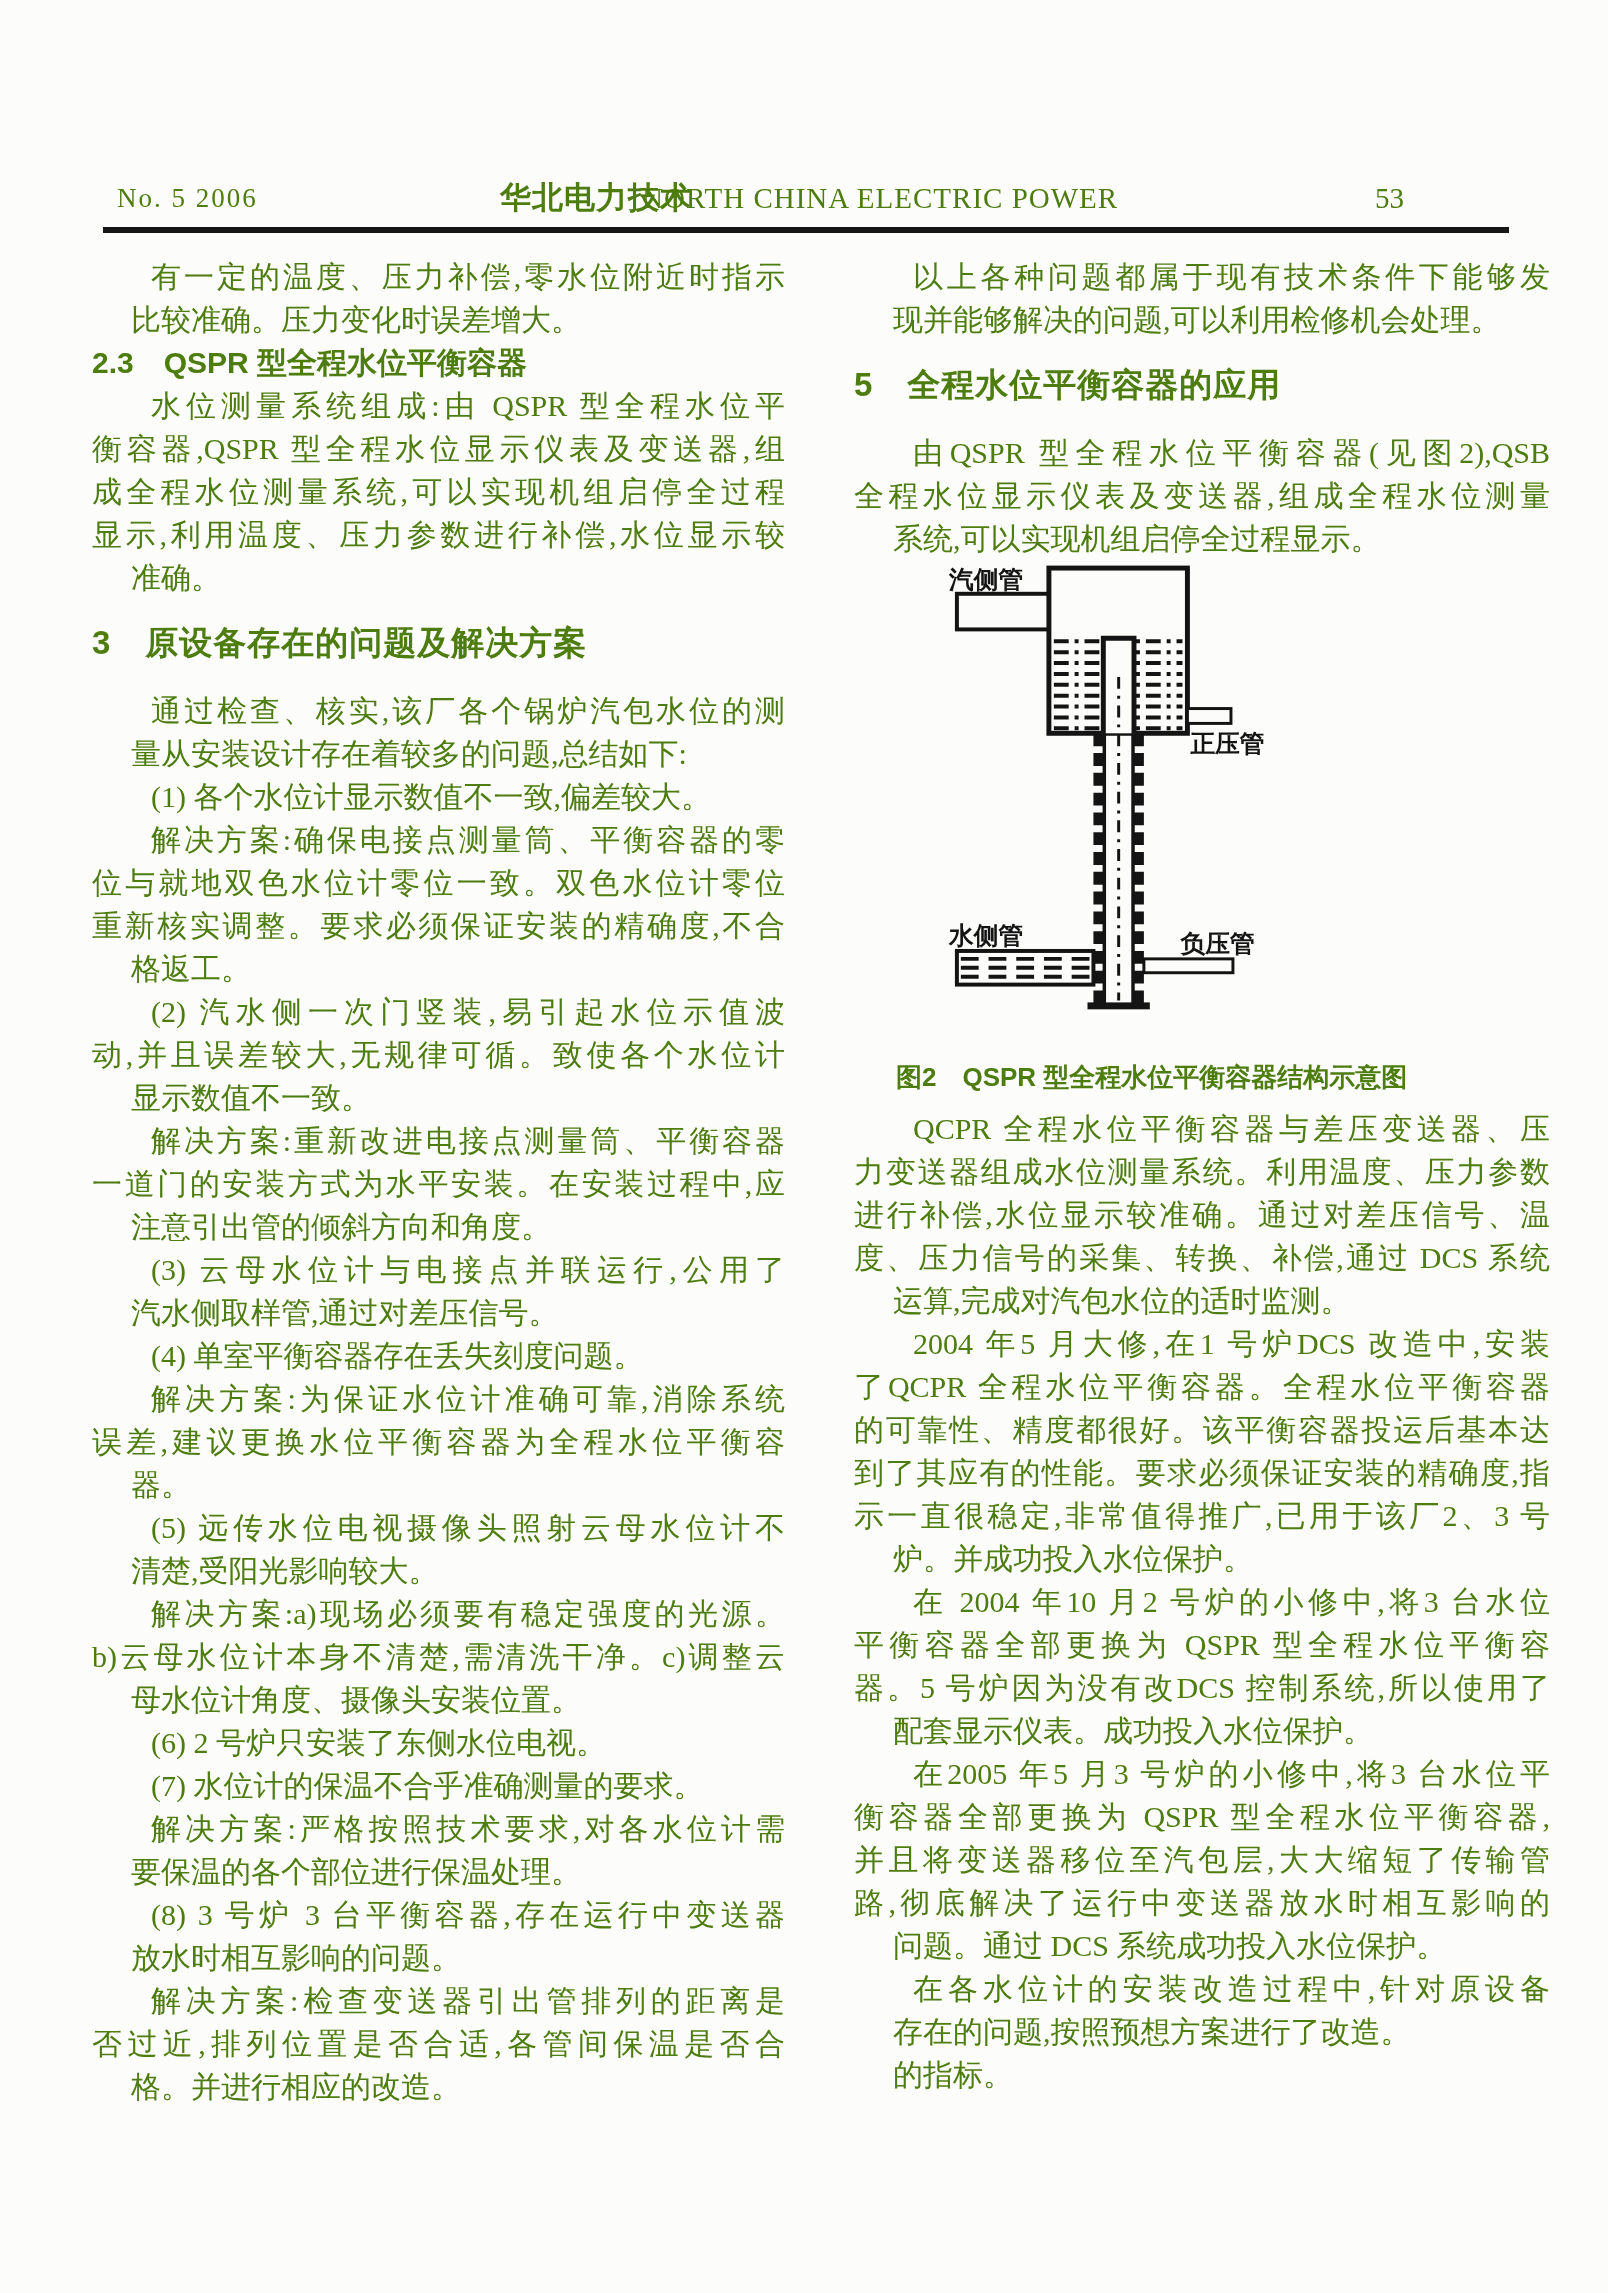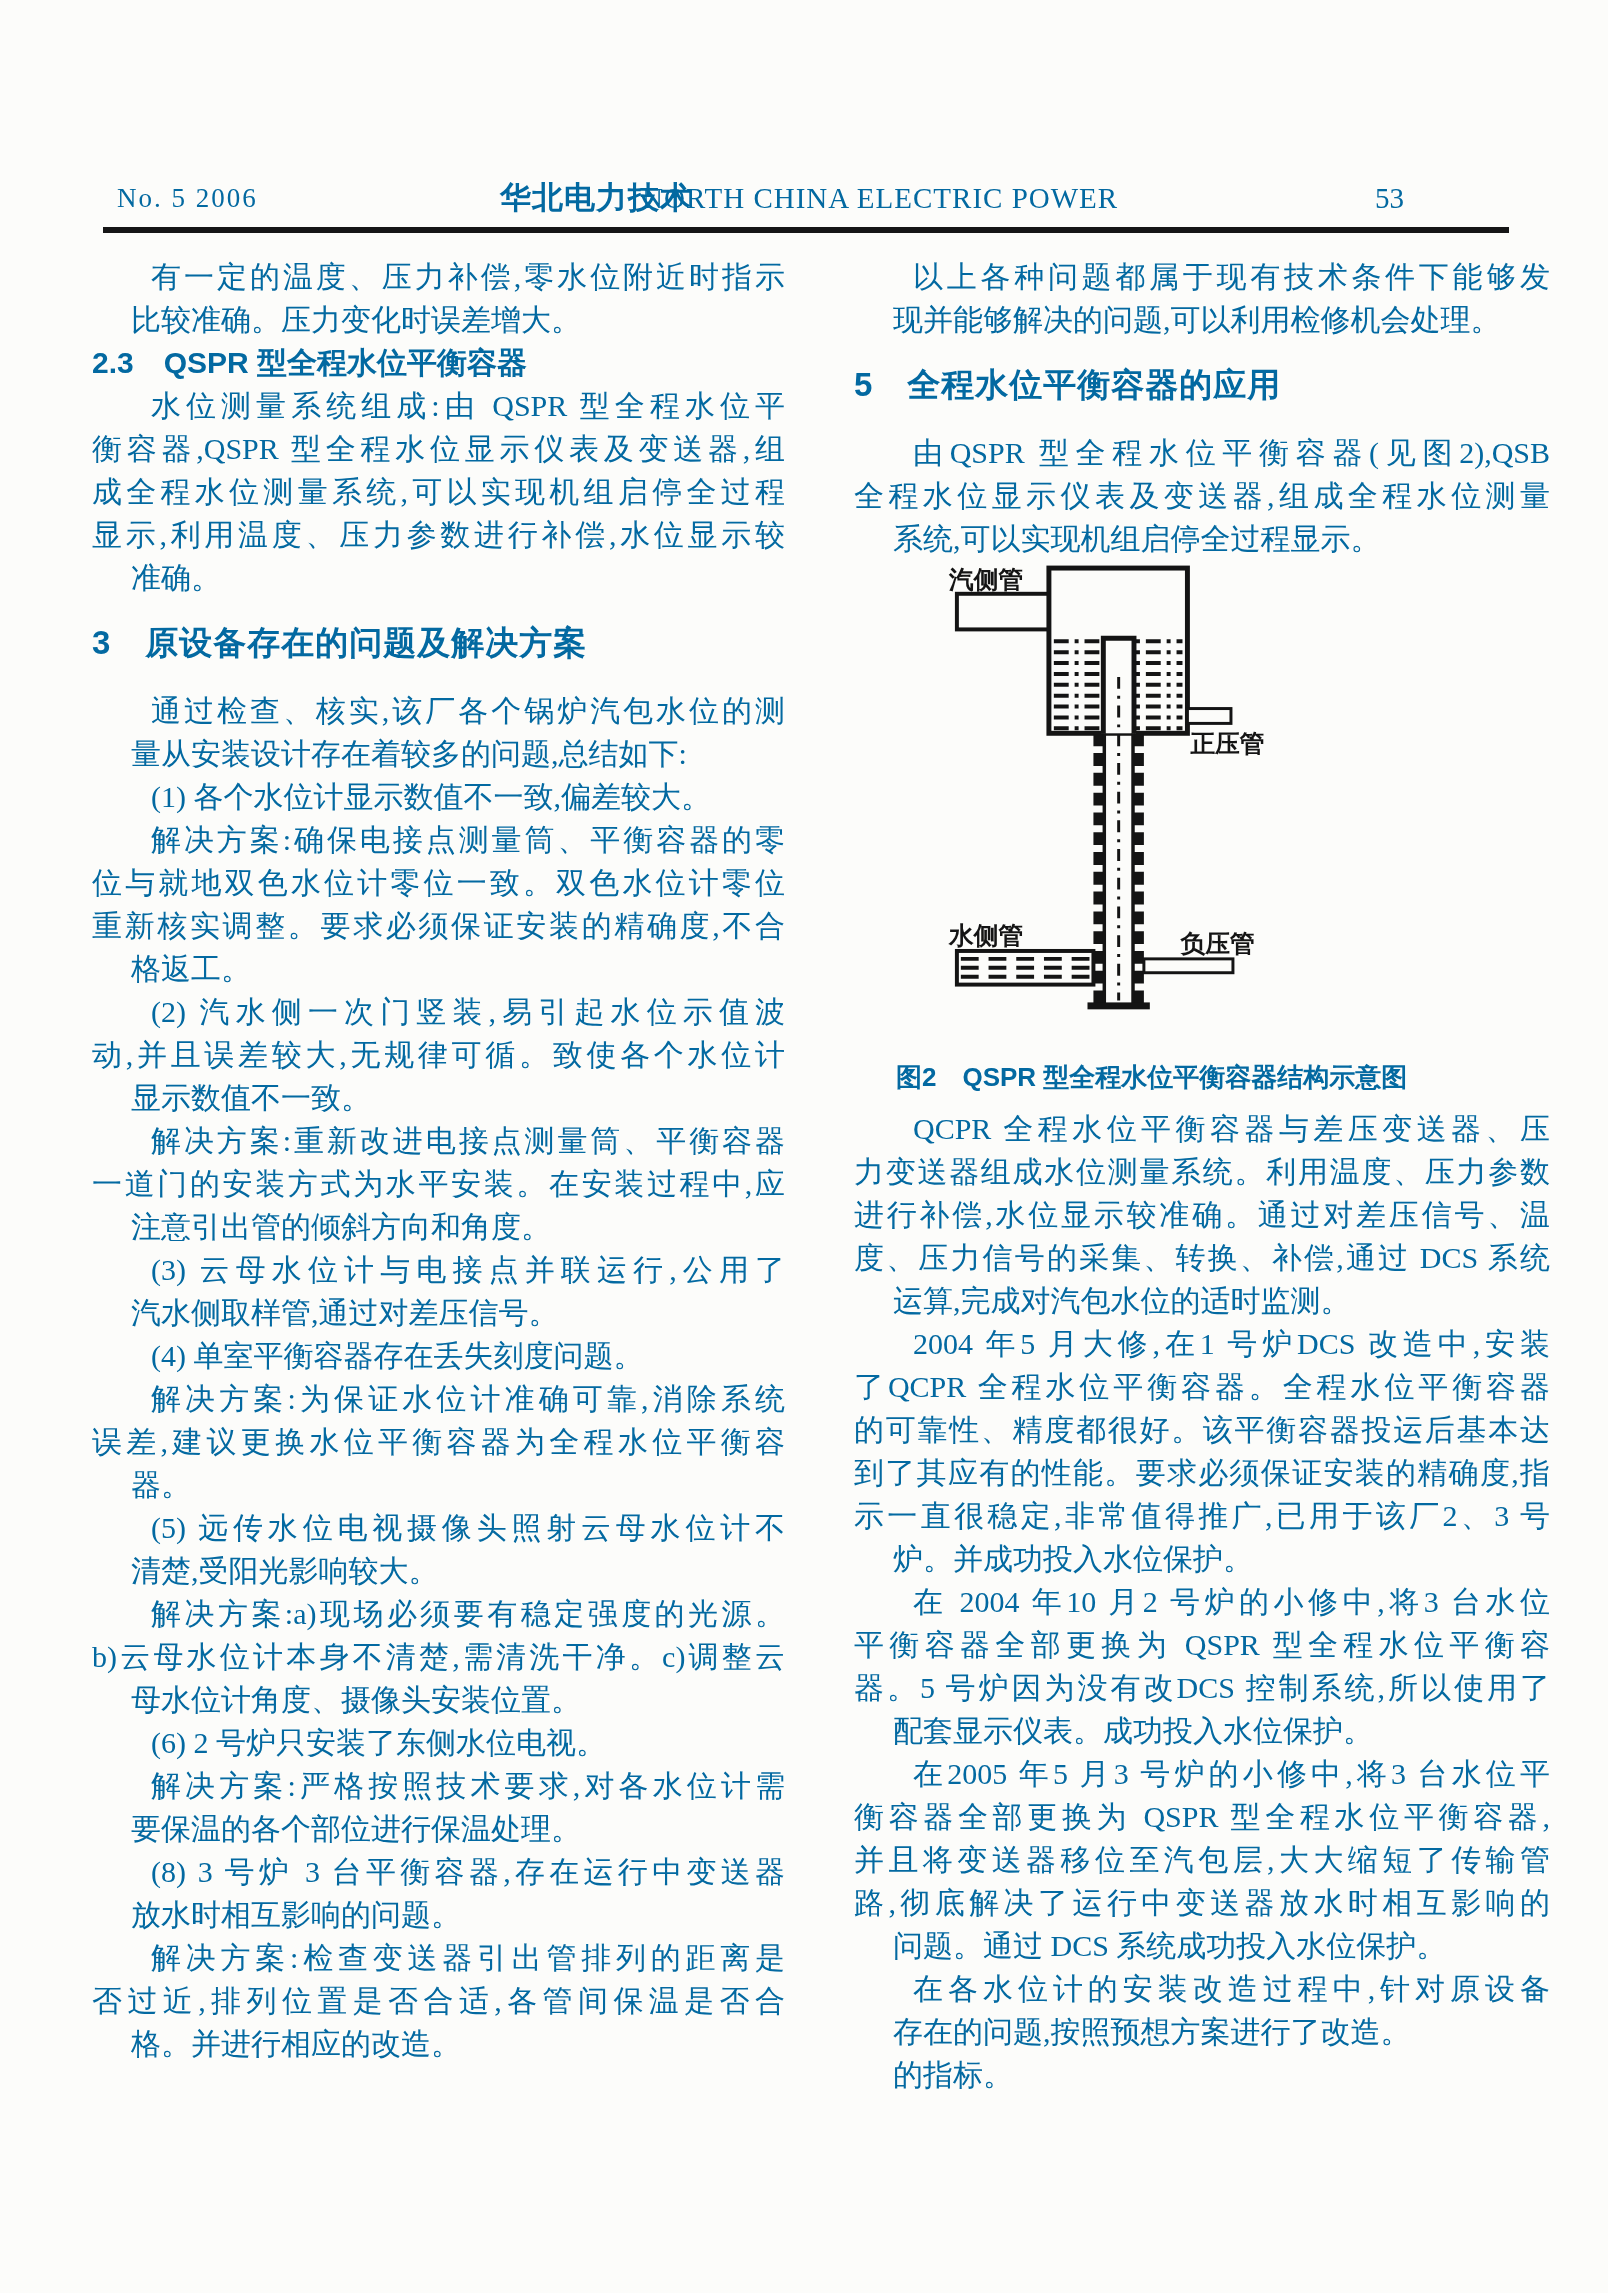--- a/index.html
+++ b/index.html
@@ -1,20 +1,20 @@
 <!DOCTYPE html>
 <html><head>
 <meta charset="utf-8">
 <style>
   html,body{margin:0;padding:0;background:#e8e8e6;}
   .page{
     position:relative;
     width:1609px;height:2294px;
     background:#fcfcfa;
-    color:#0369a1;
+    color:#4d7c0f;
     font-family:"Liberation Serif","DejaVu Serif",serif;
     overflow:hidden;
   }
   
   .hdr-item{position:absolute;top:180px;height:36px;line-height:36px;white-space:nowrap;}
   .hdr-issue{left:117px;font-size:27px;letter-spacing:2px;}
   .hdr-cn{left:500px;font-size:31px;font-weight:bold;font-family:"Liberation Sans","DejaVu Sans",sans-serif;letter-spacing:1px;}
   .hdr-en{left:642px;font-size:29px;letter-spacing:1px;}
   .hdr-page{left:1369px;font-size:29px;margin-left:6px;}
   .hdr-rule{position:absolute;left:103px;top:227px;width:1406px;height:6px;background:#161616;}
@@ -92,20 +92,21 @@
       <div class="line first-end">(4) 单室平衡容器存在丢失刻度问题。</div>
       <div class="line first">解决方案:为保证水位计准确可靠,消除系统</div>
       <div class="line full">误差,建议更换水位平衡容器为全程水位平衡容</div>
       <div class="line end">器。</div>
       <div class="line first">(5) 远传水位电视摄像头照射云母水位计不</div>
       <div class="line end">清楚,受阳光影响较大。</div>
       <div class="line first">解决方案:a)现场必须要有稳定强度的光源。</div>
       <div class="line full">b)云母水位计本身不清楚,需清洗干净。c)调整云</div>
       <div class="line end">母水位计角度、摄像头安装位置。</div>
       <div class="line first-end">(6) 2 号炉只安装了东侧水位电视。</div>
+      <div class="line first-end">(7) 水位计的保温不合乎准确测量的要求。</div>
       <div class="line first">解决方案:严格按照技术要求,对各水位计需</div>
       <div class="line end">要保温的各个部位进行保温处理。</div>
       <div class="line first">(8) 3 号炉 3 台平衡容器,存在运行中变送器</div>
       <div class="line end">放水时相互影响的问题。</div>
       <div class="line first">解决方案:检查变送器引出管排列的距离是</div>
       <div class="line full">否过近,排列位置是否合适,各管间保温是否合</div>
       <div class="line end">格。并进行相应的改造。</div>
     </div>
 
   <div class="col col-right">

